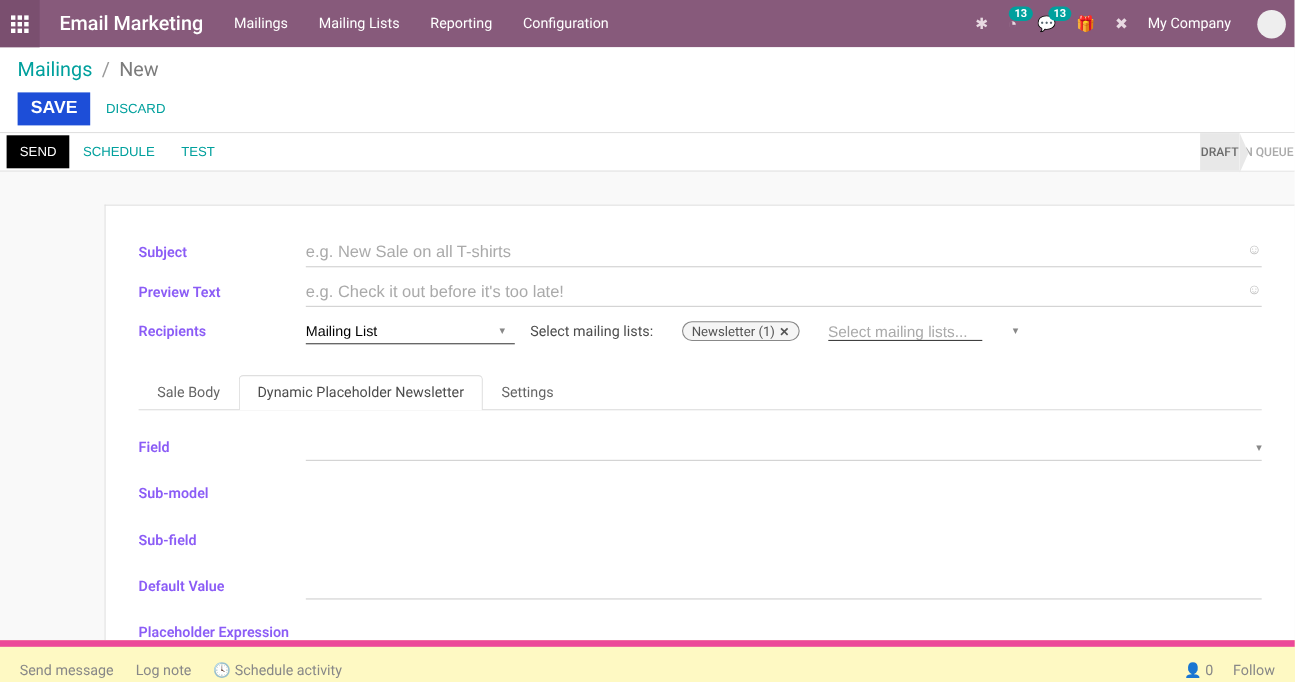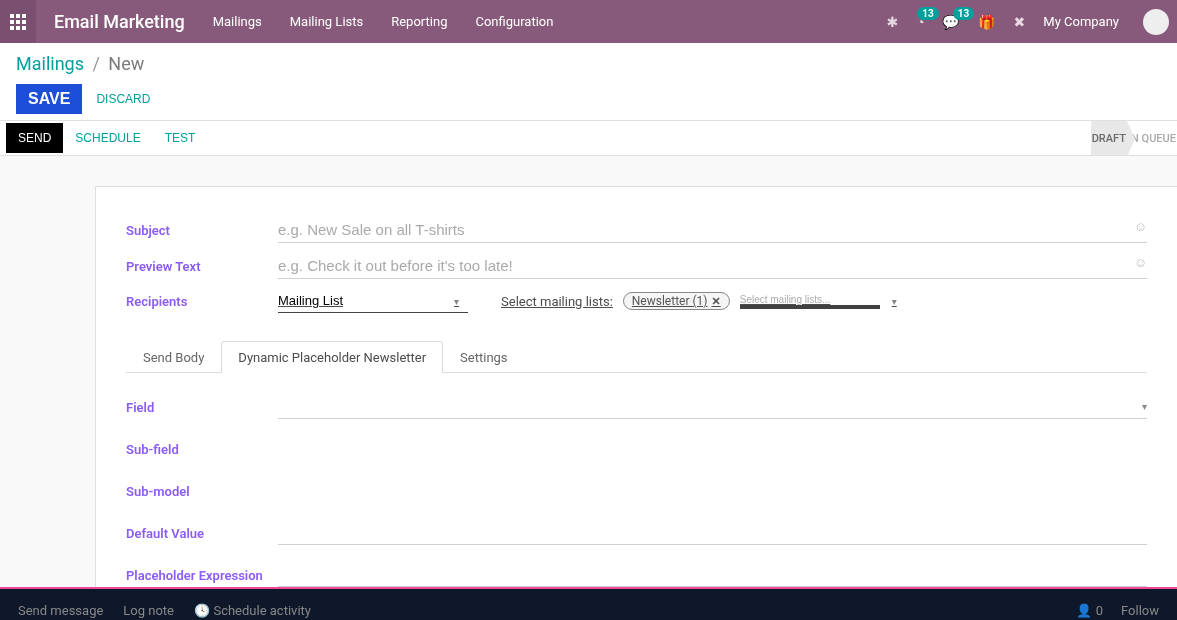--- a/index.html
+++ b/index.html
@@ -44,41 +44,41 @@
 .sheet { background: #fff; border: 1px solid #e0e0e0; border-right: none; border-bottom: none; padding: 30px 30px 40px; min-height: 400px; margin-top: 30px; }
 .form-row { display: flex; align-items: center; margin-bottom: 10px; }
 .form-label { width: 152px; font-weight: 600; color: #8b5cf6; font-size: 13px; }
 .form-field { flex: 1; position: relative; }
 .text-input { width: 100%; border: none; border-bottom: 1px solid #d0d0d0; padding: 4px 0; font-size: 15px; outline: none; background: transparent; }
 .text-input::placeholder { color: #aaa; }
 .emoji-icon { position: absolute; right: 0; top: 2px; color: #bbb; cursor: pointer; font-size: 13px; }
 .select-input { width: 190px; border: none; border-bottom: 1px solid #444; padding: 4px 0; font-size: 13px; background: transparent; }
 .select-caret { color: #888; font-size: 10px; margin-left: -14px; pointer-events: none; }
 
-.mailing-lists-grp { display: flex; align-items: center; gap: 10px; margin-left: 42px; }
+.mailing-lists-grp { display: flex; align-items: center; gap: 26px; margin-left: 23px; }
 .ml-label { font-size: 13px; color: #4c4c4c; }
 .tag { border: 1px solid #888; border-radius: 10px; padding: 1px 8px; font-size: 12px; color: #555; background: #f5f5f5; display: inline-flex; align-items: center; gap: 4px; }
 .tag-x { cursor: pointer; font-weight: bold; font-size: 11px; }
-.ml-input { border: none; border-bottom: 4px solid #404040; font-size: 10px; width: 140px; outline: none; background: transparent; }
+.ml-input { border: none; border-bottom: 1px solid #404040; font-size: 14px; width: 140px; outline: none; background: transparent; }
 .ml-input::placeholder { color: #aaa; }
 
 
 .tabs { display: flex; border-bottom: 1px solid #dcdcdc; margin-top: 28px; }
 .tab { padding: 8px 16px; font-size: 13px; color: #666; cursor: pointer; border: 1px solid transparent; border-bottom: none; margin-bottom: -1px; }
 .tab.active { border-color: #dcdcdc; background: #fff; color: #4c4c4c; border-radius: 4px 4px 0 0; }
 
 .tab-content { padding-top: 24px; }
 .tab-row { display: flex; align-items: flex-start; margin-bottom: 20px; }
 .tab-row .form-label { width: 152px; padding-top: 3px; }
 .tab-field { flex: 1; border-bottom: 1px solid #d0d0d0; min-height: 22px; position: relative; }
 .tab-field.nb { border-bottom: none; }
 .tab-caret { position: absolute; right: 0; top: 4px; color: #888; font-size: 10px; }
 
 
-.chatter { position: fixed; bottom: 0; left: 0; right: 0; background: #0f172a; border-top: 2px solid #ec4899; padding: 14px 18px 2px; display: flex; align-items: center; gap: 20px; color: #888; font-size: 13px; }
+.chatter { position: fixed; bottom: 0; left: 0; right: 0; background: #fef9c3; border-top: 6px solid #ec4899; padding: 14px 18px 2px; display: flex; align-items: center; gap: 20px; color: #888; font-size: 13px; }
 .chatter .right { margin-left: auto; display: flex; gap: 18px; align-items: center; }
 .clink { cursor: pointer; }
 </style>
 </head>
 <body>
 
 <div class="topnav">
   <div class="apps-btn">
     <div class="apps-grid">
         <span></span>
@@ -146,54 +146,54 @@
     <div class="form-row">
       <div class="form-label">Preview Text</div>
       <div class="form-field">
         <input class="text-input" placeholder="e.g. Check it out before it's too late!" style="">
         <span class="emoji-icon">☺</span>
       </div>
     </div>
 
     <div class="form-row">
       <div class="form-label">Recipients</div>
-      <div style="display:flex;align-items:center;text-decoration:underline;">
+      <div style="display:flex;align-items:center;">
         <input class="select-input" readonly="" value="Mailing List" style="">
         <span class="select-caret">▾</span>
         <div class="mailing-lists-grp">
           <span class="ml-label">Select mailing lists:</span>
           <span class="tag">
             <span>Newsletter (1)</span>
             <span class="tag-x">✕</span>
           </span>
           <input class="ml-input" placeholder="Select mailing lists..." style="">
           <span class="select-caret" style="margin-left:2px">▾</span>
         </div>
       </div>
     </div>
 
     <div class="tabs">
-      <div class="tab">Send Body</div>
+      <div class="tab">Sale Body</div>
       <div class="tab active">Dynamic Placeholder Newsletter</div>
       <div class="tab">Settings</div>
     </div>
 
     <div class="tab-content">
       <div class="tab-row">
         <div class="form-label">Field</div>
         <div class="tab-field">
             <span class="tab-caret">▾</span>
           </div>
       </div>
       <div class="tab-row">
+        <div class="form-label">Sub-model</div>
+        <div class="tab-field nb"></div>
+      </div>
+      <div class="tab-row">
         <div class="form-label">Sub-field</div>
-        <div class="tab-field nb"></div>
-      </div>
-      <div class="tab-row">
-        <div class="form-label">Sub-model</div>
         <div class="tab-field nb"></div>
       </div>
       <div class="tab-row">
         <div class="form-label">Default Value</div>
         <div class="tab-field"></div>
       </div>
       <div class="tab-row">
         <div class="form-label" style="line-height:1.3">Placeholder Expression</div>
         <div class="tab-field"></div>
       </div>

